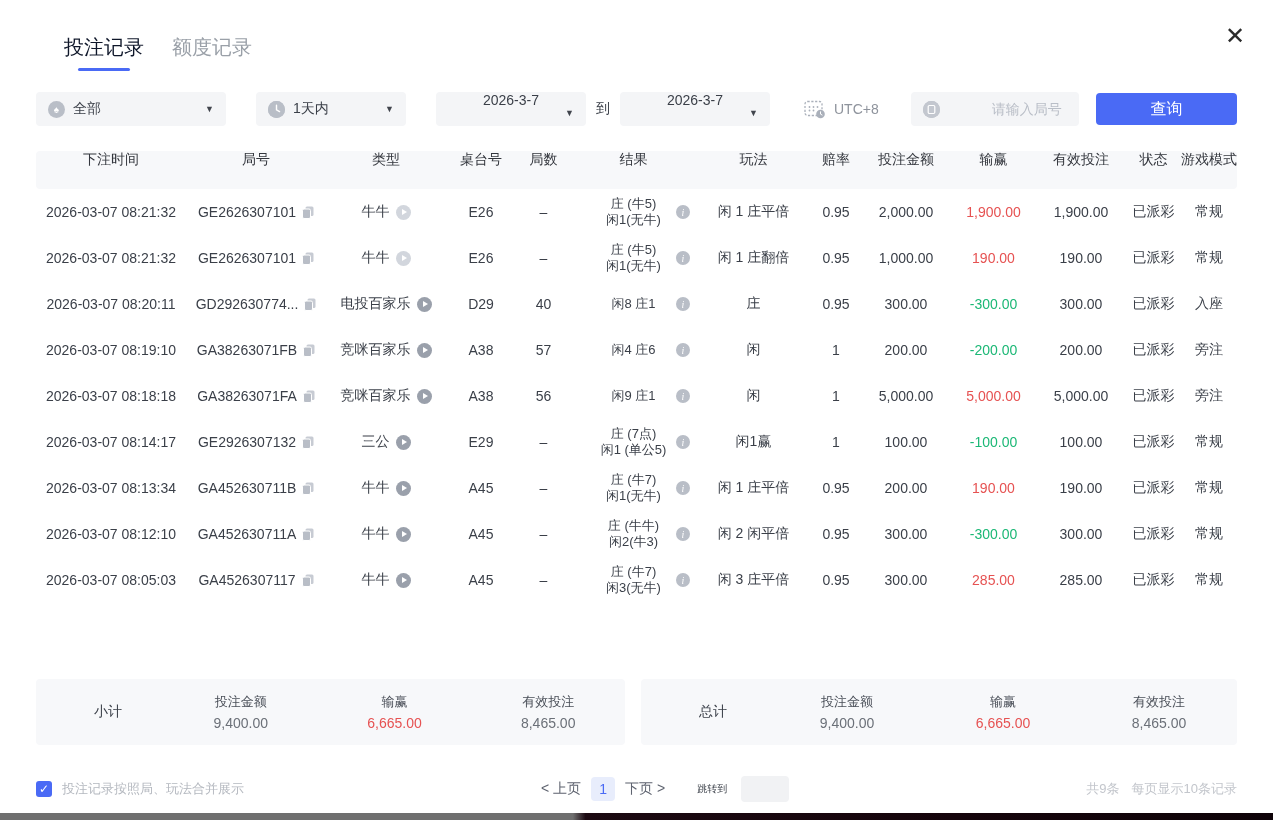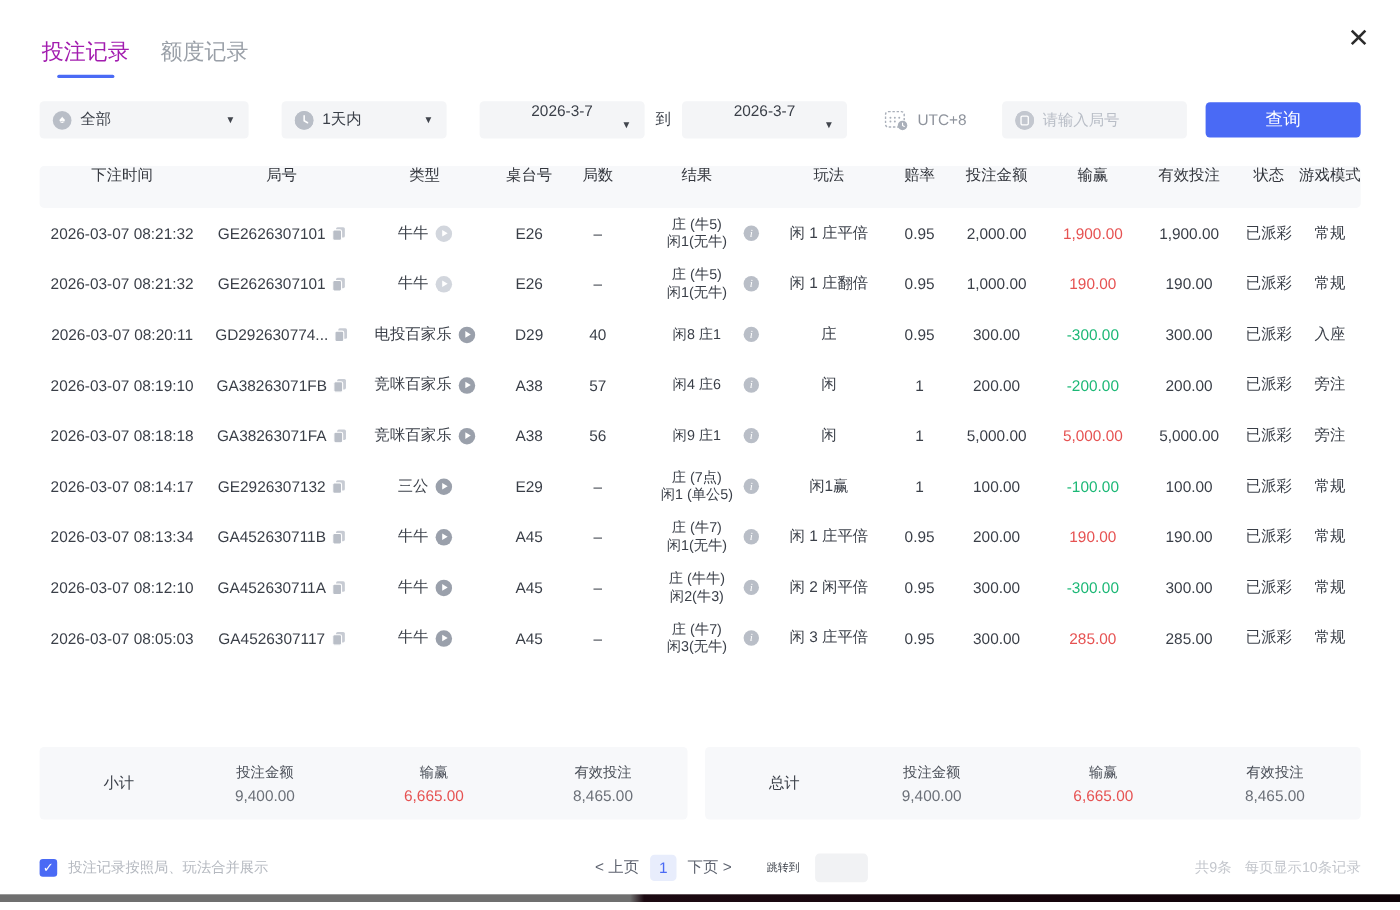--- a/index.html
+++ b/index.html
@@ -9,39 +9,39 @@
   .backdrop-strip { position:absolute; left:0; bottom:0; width:1273px; height:7px;
     background:linear-gradient(to right,#6f6f6f 0%,#6f6f6f 45%,#1c0a12 46%,#15040b 75%,#0e0308 100%); }
 
   
   .close-btn { position:absolute; top:24px; right:28px; font-size:24px; color:#2b2b2b;
     cursor:pointer; line-height:1; font-weight:300; }
 
   
   .tabs { display:flex; gap:28px; padding:34px 0 0 38px; }
   .tab { font-size:20px; color:#9aa0a8; cursor:pointer; padding-bottom:10px; position:relative; }
-  .tab.active { color:#a21caf; }
+  .tab.active { color:#0f172a;margin-left:26px; }
   .tab.active::after { content:""; position:absolute; left:50%; transform:translateX(-50%);
     bottom:0; width:52px; height:3px; border-radius:2px; background:var(--accent); }
 
   
   :root { --accent:#4a6af5; --red:#e65252; --green:#1cb876; --ctl:#f4f5f7; }
   .filters { display:flex; align-items:center; margin:20px 36px 0 36px; height:36px; }
   .ctl { background:var(--ctl); border-radius:4px; height:34px; display:flex; align-items:center;
     padding:0 12px; font-size:14px; color:#3a3f48; cursor:pointer; position:relative; }
   .ctl .caret { margin-left:auto; font-size:9px; color:#41454d; padding-left:10px; }
   .dd-type { width:190px; margin-right:30px; }
   .dd-time { width:150px; margin-right:30px; }
   .dd-date { width:150px;flex-direction:column; }
   .to-label { margin:0 10px; font-size:14px; color:#3a3f48; }
   .circ-icon { width:17px; height:17px; border-radius:50%; background:#b9bec7; color:#fff;
     display:inline-flex; align-items:center; justify-content:center; font-size:10px; margin-right:8px; flex:none; }
   .tz { display:flex; align-items:center; margin-left:34px; font-size:14px; color:#8e939c; cursor:pointer; }
   .tz svg { margin-right:8px; }
-  .search-box { width:168px; margin-left:32px; margin-right:0; cursor:text; }
+  .search-box { width:168px; margin-left:32px; margin-right:0; cursor:text;gap:44px; }
   .search-box input { border:none; background:transparent; outline:none; width:100%;
     font-size:14px; color:#3a3f48; font-family:inherit; }
   .search-box input::placeholder { color:#b9bec7; }
   .query-btn { margin-left:auto; width:141px; height:32px; background:var(--accent); color:#fff;
     font-size:16px; border:none; border-radius:4px; cursor:pointer; font-family:inherit; }
 
   
   .table { margin:24px 36px 0 36px; }
   .thead { display:flex; background:#f7f8fa; border-radius:4px; height:38px; align-items:flex-start; }
   .thead .c { font-size:14px; color:#33363d; }

